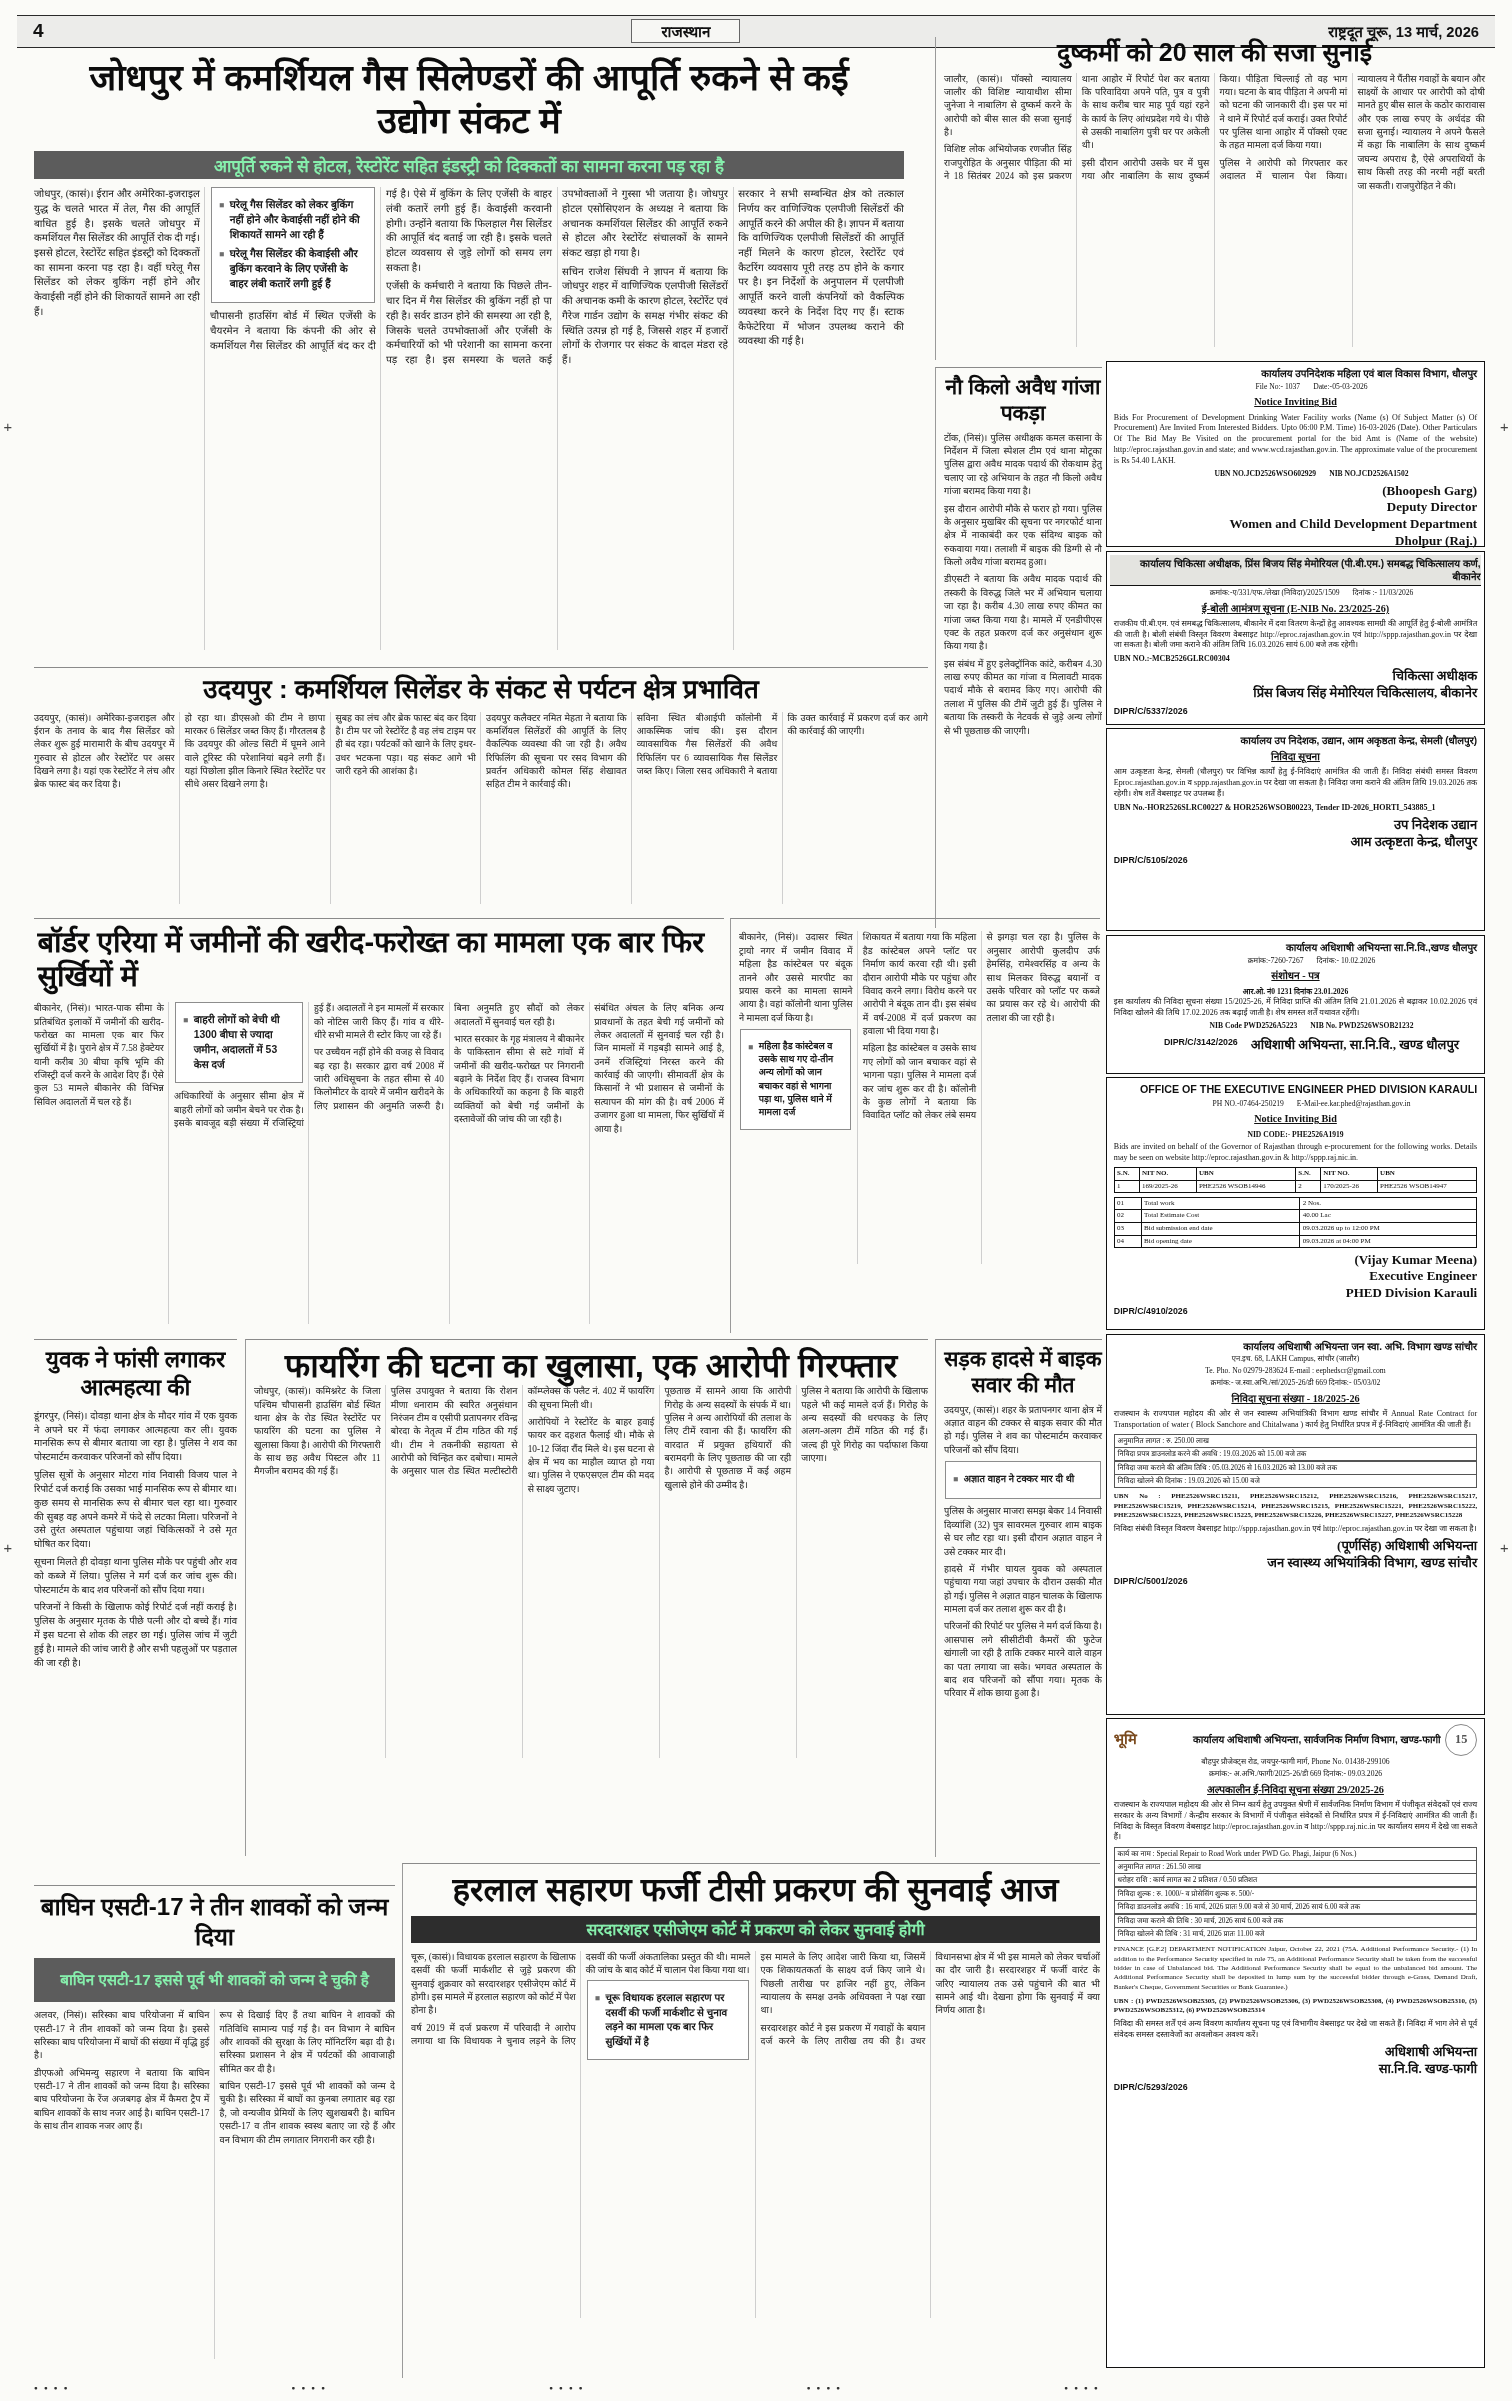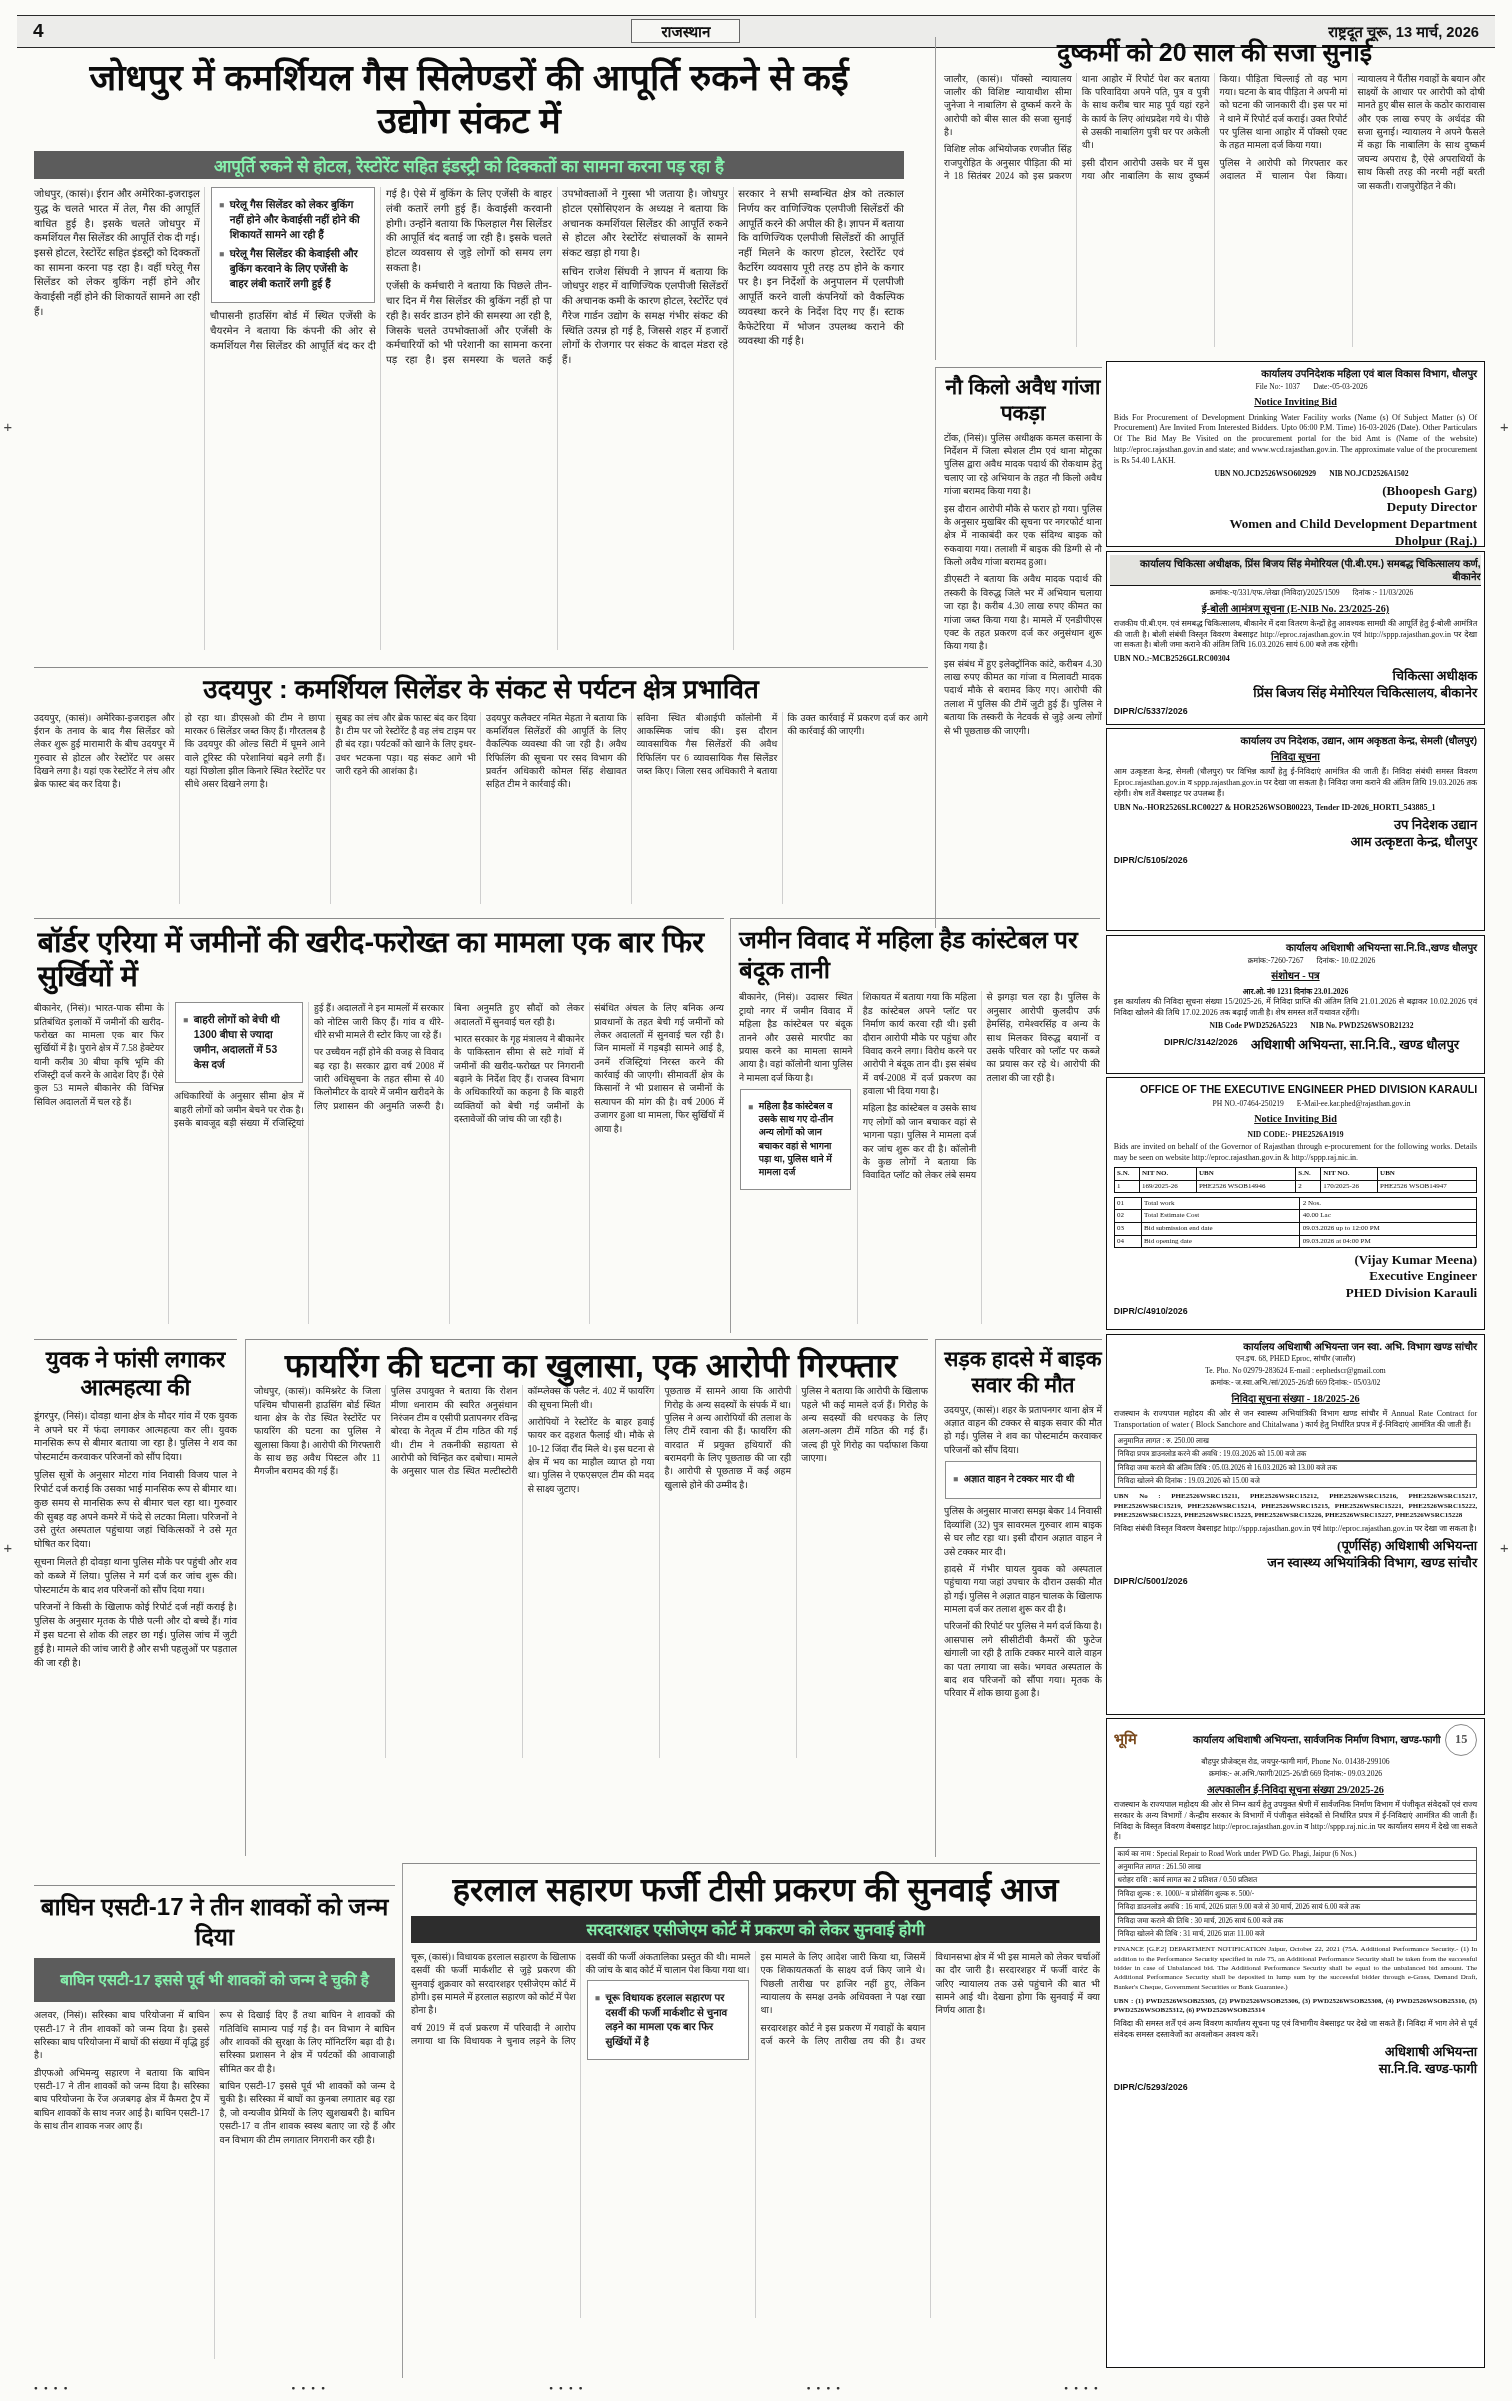--- a/index.html
+++ b/index.html
@@ -133,21 +133,20 @@
       <div>
           <p>अधिकारियों के अनुसार सीमा क्षेत्र में बाहरी लोगों को जमीन बेचने पर रोक है। इसके बावजूद बड़ी संख्या में रजिस्ट्रियां हुई हैं। अदालतों ने इन मामलों में सरकार को नोटिस जारी किए हैं। गांव व धीरे-धीरे सभी मामले री स्टोर किए जा रहे हैं।</p>
           <p>पर उच्चैयन नहीं होने की वजह से विवाद बढ़ रहा है। सरकार द्वारा वर्ष 2008 में जारी अधिसूचना के तहत सीमा से 40 किलोमीटर के दायरे में जमीन खरीदने के लिए प्रशासन की अनुमति जरूरी है। बिना अनुमति हुए सौदों को लेकर अदालतों में सुनवाई चल रही है।</p>
           <p>भारत सरकार के गृह मंत्रालय ने बीकानेर के पाकिस्तान सीमा से सटे गांवों में जमीनों की खरीद-फरोख्त पर निगरानी बढ़ाने के निर्देश दिए हैं। राजस्व विभाग के अधिकारियों का कहना है कि बाहरी व्यक्तियों को बेची गई जमीनों के दस्तावेजों की जांच की जा रही है।</p>
           <p>संबंधित अंचल के लिए बनिक अन्य प्रावधानों के तहत बेची गई जमीनों को लेकर अदालतों में सुनवाई चल रही है। जिन मामलों में गड़बड़ी सामने आई है, उनमें रजिस्ट्रियां निरस्त करने की कार्रवाई की जाएगी। सीमावर्ती क्षेत्र के किसानों ने भी प्रशासन से जमीनों के सत्यापन की मांग की है। वर्ष 2006 में उजागर हुआ था मामला, फिर सुर्खियों में आया है।</p>
         </div>
     </div>
   </section>
 
   <section class="art topline leftline" style="left:730px;top:918px;width:370px;height:415px">
-    <h2 class="hl" style="font-size:24px;line-height:1.25;text-align:left">जमीन विवाद में महिला हैड कांस्टेबल पर बंदूक तानी</h2>
     <div class="bodyc cols3" style="height:333px;margin-top:6.8px;font-size:9.3px">
       <div>
           <p>बीकानेर, (निसं)। उदासर स्थित ट्रायो नगर में जमीन विवाद में महिला हैड कांस्टेबल पर बंदूक तानने और उससे मारपीट का प्रयास करने का मामला सामने आया है। वहां कॉलोनी थाना पुलिस ने मामला दर्ज किया है।</p>
         </div>
       <div class="bullbox">
         <div class="bullit" style="font-size:9.3px">
             <span class="sq">■</span>
             <span>महिला हैड कांस्टेबल व उसके साथ गए दो-तीन अन्य लोगों को जान बचाकर वहां से भागना पड़ा था, पुलिस थाने में मामला दर्ज</span>
           </div>
       </div>
@@ -361,21 +360,21 @@
     <div class="sig">
       <div>(Vijay Kumar Meena)</div>
       <div>Executive Engineer</div>
       <div>PHED Division Karauli</div>
     </div>
     <div class="dipr">DIPR/C/4910/2026</div>
   </div>
 
   <div class="notice" style="left:1106px;top:1334px;width:379px;height:381px">
     <div class="nhdr">कार्यालय अधिशाषी अभियन्ता जन स्वा. अभि. विभाग खण्ड सांचौर</div>
-    <div class="ncenter">एन.इच. 68, PHED Eproc, सांचौर (जालौर)</div>
+    <div class="ncenter">एन.इच. 68, LAKH Campus, सांचौर (जालौर)</div>
     <div class="ncenter">Te. Pho. No 02979-283624   E-mail : eephedscr@gmail.com</div>
     <div class="ncenter">क्रमांक:- ज.स्वा.अभि./सां/2025-26/डी 669   दिनांक:- 05/03/02</div>
     <div class="ntitle">निविदा सूचना संख्या - 18/2025-26</div>
     <div class="nbody">राजस्थान के राज्यपाल महोदय की ओर से जन स्वास्थ्य अभियांत्रिकी विभाग खण्ड सांचौर में Annual Rate Contract for Transportation of water ( Block Sanchore and Chitalwana ) कार्य हेतु निर्धारित प्रपत्र में ई-निविदाएं आमंत्रित की जाती हैं।</div>
     <div class="nrows" style="margin-top:3.4px">
         <p>अनुमानित लागत : रु. 250.00 लाख</p>
         <p>निविदा प्रपत्र डाउनलोड करने की अवधि : 19.03.2026 को 15.00 बजे तक</p>
         <p>निविदा जमा कराने की अंतिम तिथि : 05.03.2026 से 16.03.2026 को 13.00 बजे तक</p>
         <p>निविदा खोलने की दिनांक : 19.03.2026 को 15.00 बजे</p>
       </div>

